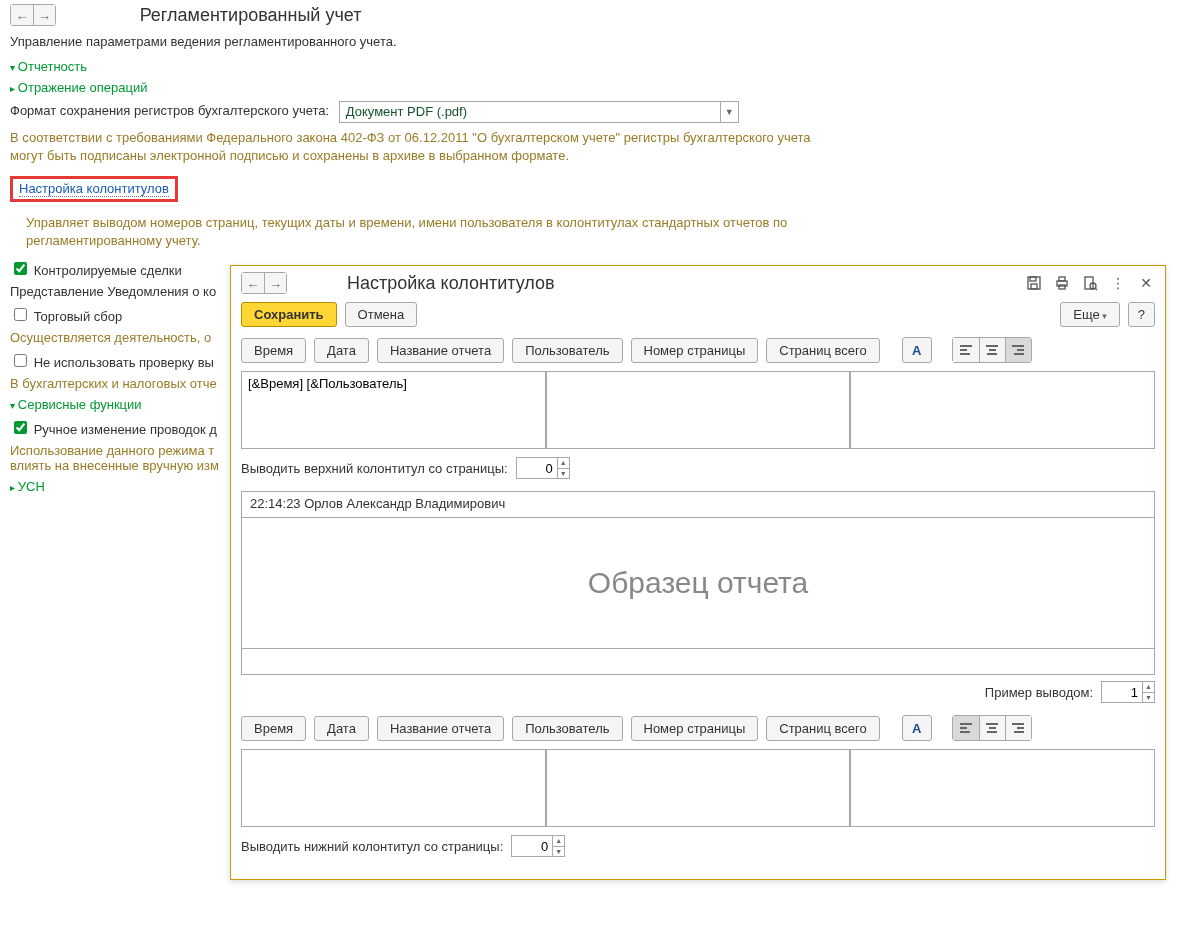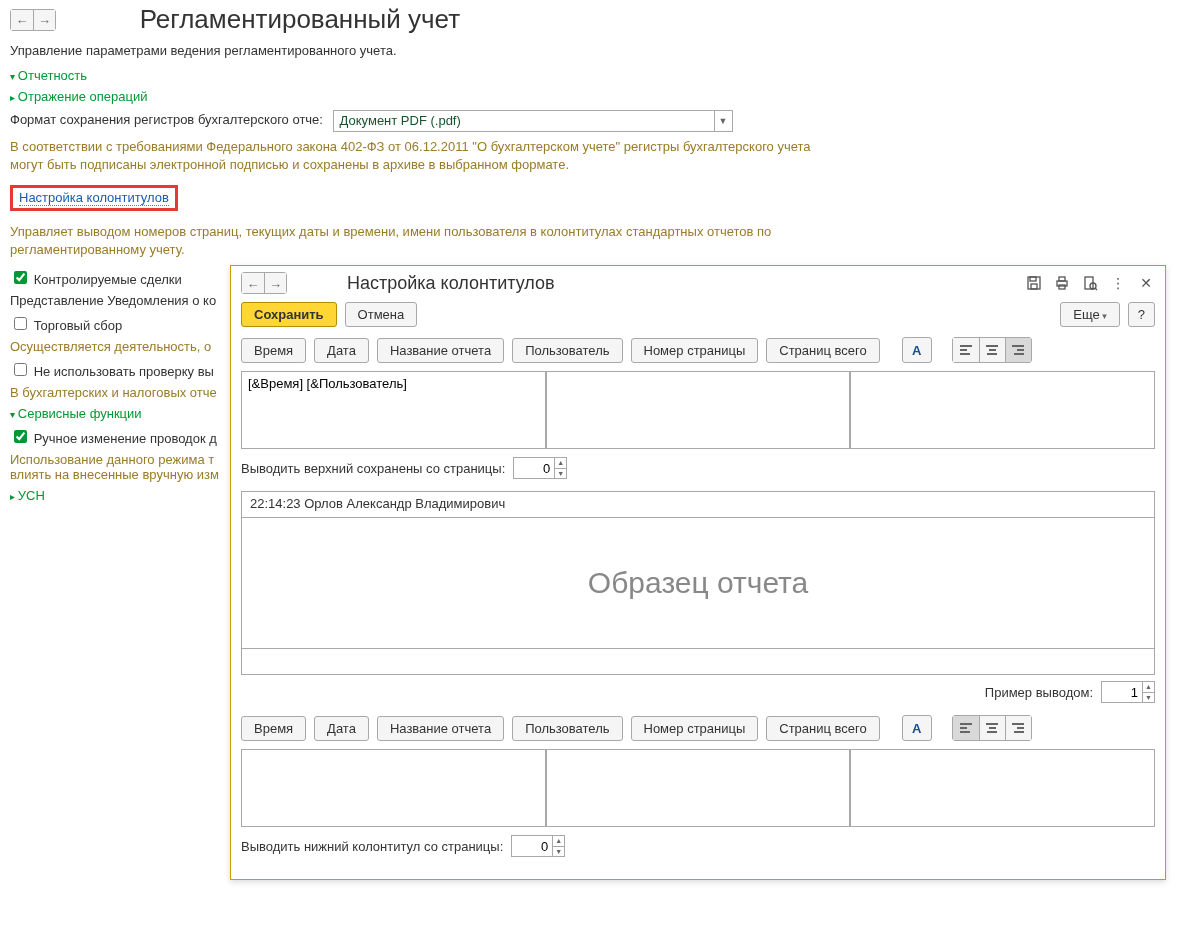--- a/index.html
+++ b/index.html
@@ -10,33 +10,33 @@
     font-size: 13px;
     color: #333;
     background: #fff;
     width: 1177px;
   }
   
   .bg-page { padding: 4px 10px 10px 10px; }
   .nav-arrows { display: inline-flex; border: 1px solid #a8a8a8; border-radius: 3px; vertical-align: middle;}
   .nav-arrow { width: 22px; height: 20px; display:flex; align-items:center; justify-content:center; background:#f5f5f5; color:#666; cursor:pointer; }
   .nav-arrow + .nav-arrow { border-left: 1px solid #a8a8a8; }
-  .page-title { font-size: 26px; font-weight: normal; display:inline-block; margin-left: 80px; vertical-align: middle; }
+  .page-title { font-size: 18px; font-weight: normal; display:inline-block; margin-left: 80px; vertical-align: middle; }
   .subtitle { color:#333; margin: 8px 0 10px 0;}
   .section-toggle { color: #009933; margin: 6px 0; cursor:pointer; }
   .section-toggle.open::before { content:"▾ "; font-size:10px;}
   .section-toggle.closed::before { content:"▸ "; font-size:10px;}
   .label-row { margin: 6px 0; }
   .dropdown { display:inline-flex; border:1px solid #a8a8a8; background:#fff; height:22px; width:400px; margin-left:6px; vertical-align:middle;}
   .dropdown .dd-text { flex:1; padding:2px 6px; color:#14532d;}
   .dropdown .dd-caret { width:18px; border-left:1px solid #a8a8a8; display:flex; align-items:center; justify-content:center; color:#666; font-size:9px;}
   .info-text { color: #997c27; margin:6px 0 10px 0; max-width: 820px; line-height:1.35;}
   .highlight-box { display:inline-block; border:3px solid #e53935; padding:2px 6px 3px 6px; margin:2px 0 6px 0;}
   .highlight-link { color:#1a5bb5; text-decoration:none; border-bottom:1px dotted #777; cursor:pointer;}
-  .info-desc { color:#997c27; max-width:820px; margin:6px 0 10px 0; line-height:1.35;}
+  .info-desc { color:#997c27; max-width:820px; margin:6px 0 10px 16px; line-height:1.35;}
   .chk-row { margin:4px 0; }
   .chk-row input { accent-color:#009933; }
   .cut { color:#333; margin:6px 0;}
 
   
   .dialog {
     position:absolute; left:230px; top:265px; width:936px;
     border:1px solid #cc9900; background:#fff;
     box-shadow: 0 2px 6px rgba(0,0,0,0.15);
   }
@@ -84,21 +84,21 @@
       <span class="nav-arrow">→</span>
     </span>
     <span class="page-title">Регламентированный учет</span>
   </div>
   <div class="subtitle">Управление параметрами ведения регламентированного учета.</div>
 
   <div class="section-toggle open">Отчетность</div>
   <div class="section-toggle closed">Отражение операций</div>
 
   <div class="label-row">
-    <span>Формат сохранения регистров бухгалтерского отче:</span>
+    <span>Формат сохранения регистров бухгалтерского учета:</span>
     <span class="dropdown">
       <span class="dd-text">Документ PDF (.pdf)</span>
       <span class="dd-caret">▼</span>
     </span>
   </div>
 
   <div class="info-text">В соответствии с требованиями Федерального закона 402-ФЗ от 06.12.2011 "О бухгалтерском учете" регистры бухгалтерского учета могут быть подписаны электронной подписью и сохранены в архиве в выбранном формате.</div>
 
   <div class="highlight-box">
     <a class="highlight-link">Настройка колонтитулов</a>
@@ -206,21 +206,21 @@
       </span>
     </div>
 
     <div class="triple">
       <textarea style="">[&amp;Время] [&amp;Пользователь]</textarea>
       <textarea style=""></textarea>
       <textarea style=""></textarea>
     </div>
 
     <div class="pager-row">
-      <span>Выводить верхний сохранены со страницы:</span>
+      <span>Выводить верхний колонтитул со страницы:</span>
       <span class="spin">
         <input value="0" style="">
         <span class="ar">
             <span>▲</span>
             <span>▼</span>
           </span>
       </span>
     </div>
 
     <div class="preview">

